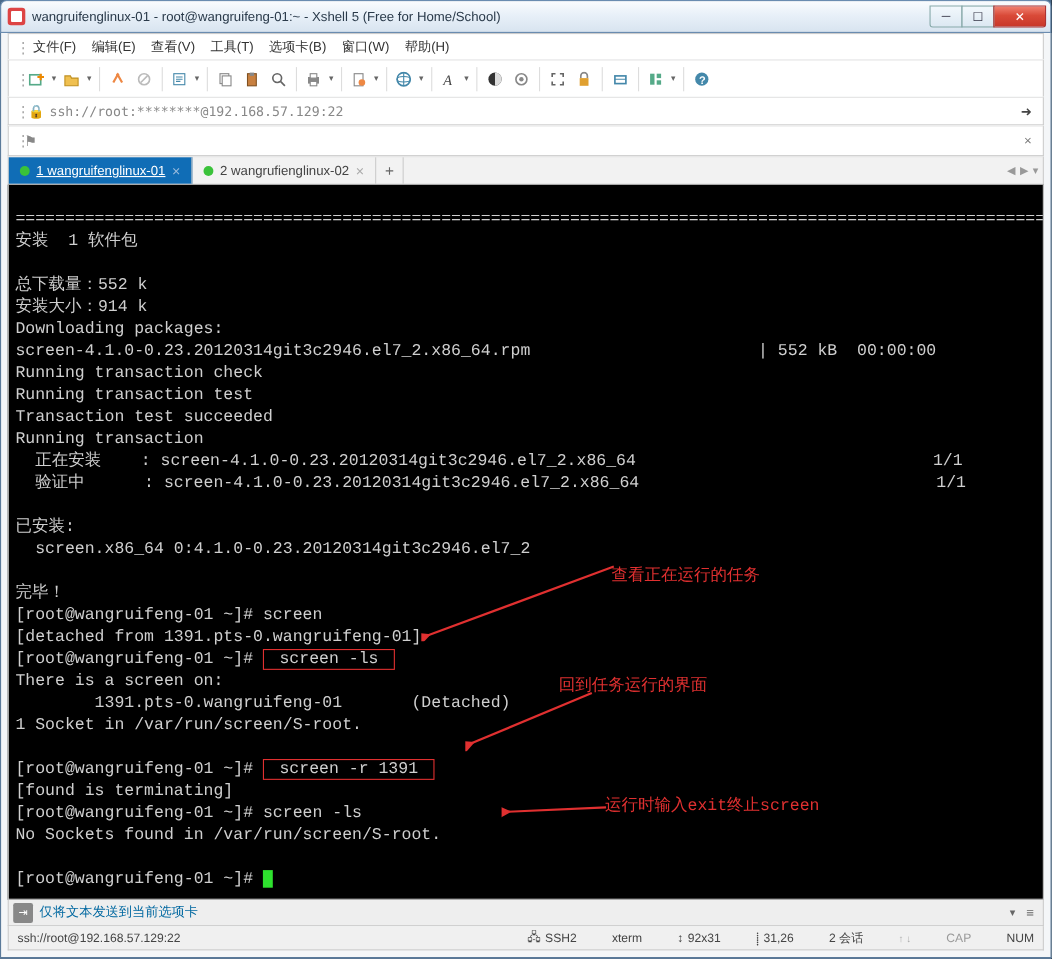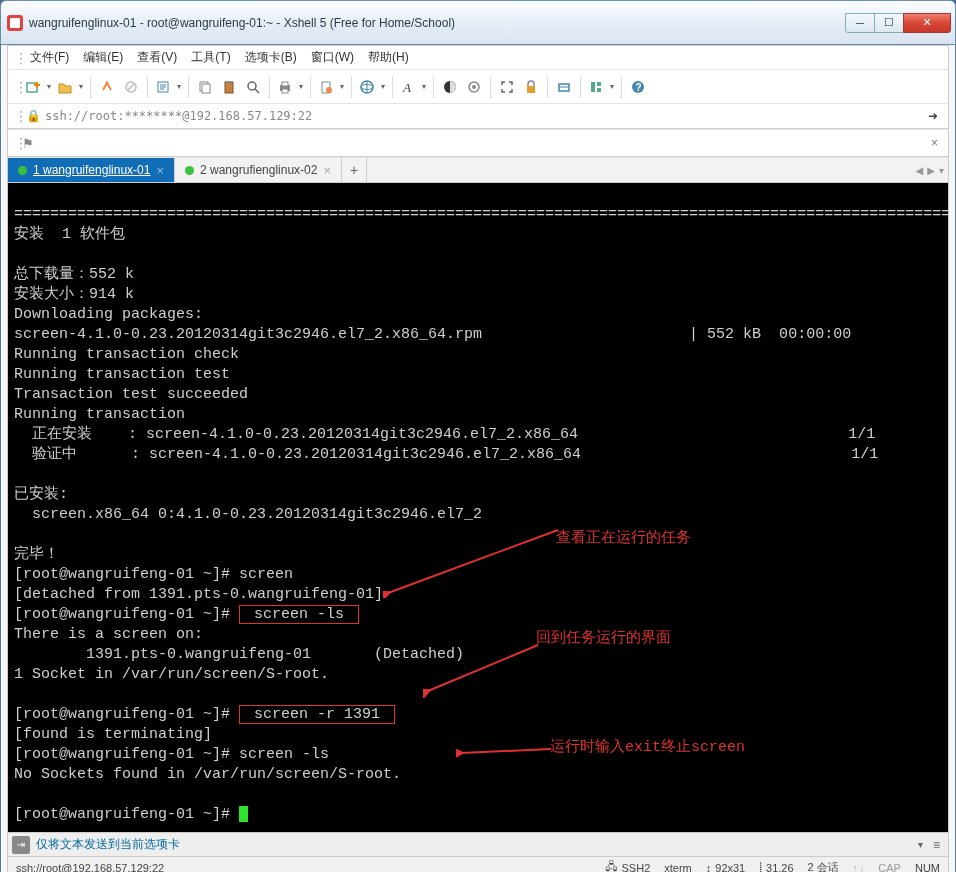--- a/index.html
+++ b/index.html
@@ -1,19 +1,19 @@
 <!DOCTYPE html>
 <html><head>
 <meta charset="utf-8">
 <style>
 * { margin:0; padding:0; box-sizing:border-box; }
 body { font-family:"Microsoft YaHei","Segoe UI",Tahoma,sans-serif; font-size:12px; background:#4a6a8a; width:956px; height:872px; overflow:hidden; position:relative; }
 
 
-.titlebar { height:45px; background:linear-gradient(#fafcfe,#e8f0f8 45%,#d8e4f0); border:1px solid #6a8cb0; border-radius:6px 6px 0 0; display:flex; align-items:center; padding:0 0 0 6px; }
+.titlebar { height:30px; background:linear-gradient(#fafcfe,#e8f0f8 45%,#d8e4f0); border:1px solid #6a8cb0; border-radius:6px 6px 0 0; display:flex; align-items:center; padding:0 0 0 6px; }
 .titlebar .app-icon { width:16px; height:16px; background:#d44; border-radius:3px; margin-right:6px; position:relative; }
 .titlebar .app-icon::after{content:"";position:absolute;inset:3px;background:#fff;border-radius:1px;}
 .titlebar .title { color:#2a3a4a; flex:1; }
 .winbtns { display:flex; height:20px; margin-right:4px; gap:0; }
 .winbtn { width:30px; height:20px; border:1px solid #8aa; background:linear-gradient(#f2f8fc,#dce8f2); display:flex; align-items:center; justify-content:center; font-size:11px; color:#334; }
 .winbtn.min{border-radius:0 0 0 3px;}
 .winbtn.close { width:48px; background:linear-gradient(#f08070,#d94a38 45%,#c8372a); color:#fff; border-color:#a33; border-radius:0 0 3px 0; margin-left:-1px;}
 .winbtn.max{margin-left:-1px;}
 
 
@@ -68,21 +68,21 @@
 .terminal svg.annot{position:absolute;pointer-events:none;}
 
 
 .sendbar { background:#eee; border:1px solid #ccc; border-top:none; height:24px; display:flex; align-items:center; padding:0 4px; }
 .sendbar .icon{width:18px;height:18px;background:#888;display:flex;align-items:center;justify-content:center;color:#fff;font-size:10px;border-radius:2px;margin-right:6px;}
 .sendbar .field{flex:1;color:#0369a1;}
 .sendbar .drop{color:#666;padding:0 6px;font-size:10px;}
 .sendbar .menu{color:#666;padding:0 4px;}
 
 
-.statusbar { background:#f0f0f0; height:22px; display:flex; align-items:center; padding:0 8px; font-size:11px; color:#444; border:1px solid #ccc; border-top:none; gap:14px; }
+.statusbar { background:#f0f0f0; height:22px; display:flex; align-items:center; padding:0 8px; font-size:11px; color:#444; border:1px solid #ccc; border-top:none; gap:32px; }
 .statusbar .conn{flex:1;}
 .statusbar .seg{display:flex;align-items:center;gap:4px;}
 .statusbar .cap{color:#999;}
 .statusbar .updown{color:#aaa;font-size:9px;}
 </style>
 </head>
 <body>
 
 <div class="titlebar">
   <div class="app-icon"></div>
@@ -310,21 +310,21 @@
     <div class="red-note" style="top:326px;left:548px;margin-top:20px;">查看正在运行的任务</div>
     <svg class="annot" style="top:345px;left:375px;" width="180" height="70">
         <defs>
           <marker id="ah1" markerWidth="8" markerHeight="8" refX="2" refY="4" orient="auto">
             <path d="M8 0 L0 4 L8 8 z" fill="#e03030"></path>
           </marker>
         </defs>
         <line x1="175" y1="2" x2="5" y2="65" stroke="#e03030" stroke-width="2" marker-end="url(#ah1)"></line>
       </svg>
 
-    <div class="red-note" style="top:446px;left:528px;">回到任务运行的界面</div>
+    <div class="red-note" style="top:446px;left:500px;">回到任务运行的界面</div>
     <svg class="annot" style="top:460px;left:415px;" width="120" height="55">
         <defs>
           <marker id="ah2" markerWidth="8" markerHeight="8" refX="2" refY="4" orient="auto">
             <path d="M8 0 L0 4 L8 8 z" fill="#e03030"></path>
           </marker>
         </defs>
         <line x1="115" y1="2" x2="5" y2="48" stroke="#e03030" stroke-width="2" marker-end="url(#ah2)"></line>
       </svg>
 
     <div class="red-note" style="top:555px;left:542px;">运行时输入exit终止screen</div>

